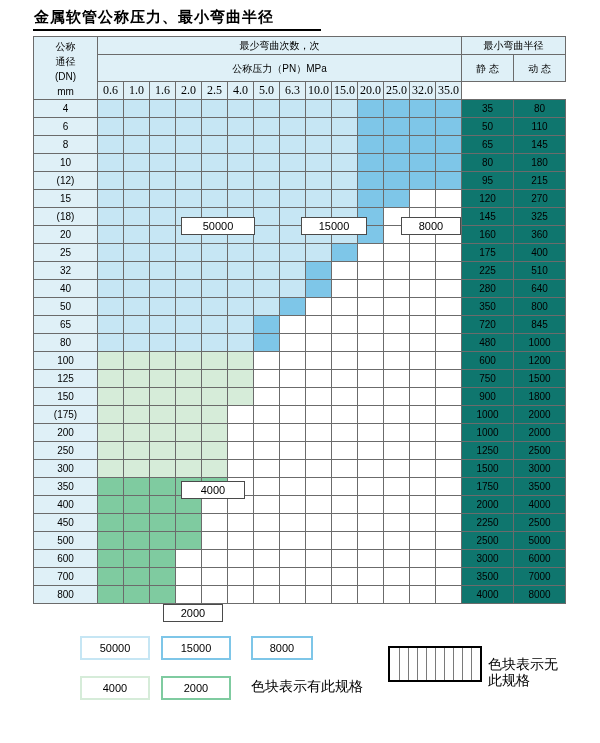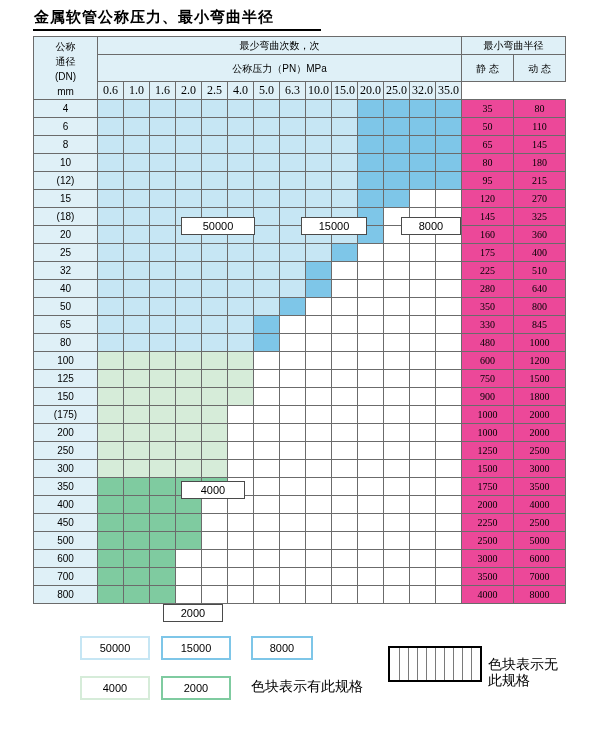--- a/index.html
+++ b/index.html
@@ -36,21 +36,21 @@
     text-align:center;
     vertical-align:middle;
     font-weight:normal;
     height:17px;
     line-height:17px;
     overflow:hidden;
   }
   .hdr{background:#dff0f7;}
   .hdrtall{height:22px;line-height:22px;}
   .dncell{background:#dff0f7;font-size:10px;}
-  .radcell{background:#ec4899;font-size:10px;font-family:Liberation Serif, serif;}
+  .radcell{background:#0f766e;font-size:10px;}
   .pn{font-size:12px;font-family:Liberation Serif, serif;}
   
   .c-blue{background:#7ec6e8;}
   .c-lblue{background:#c6e6f4;}
   .c-green{background:#7fcba0;}
   .c-lgreen{background:#d6ecd9;}
   .c-none{background:#ffffff;}
   
   .olabel{
     position:absolute;
@@ -368,21 +368,21 @@
           <td class="c-lblue"></td>
           <td class="c-lblue"></td>
           <td class="c-blue"></td>
           <td class="c-none"></td>
           <td class="c-none"></td>
           <td class="c-none"></td>
           <td class="c-none"></td>
           <td class="c-none"></td>
           <td class="c-none"></td>
           <td class="c-none"></td>
-          <td class="radcell">330</td>
+          <td class="radcell">720</td>
           <td class="radcell">845</td>
         </tr>
         <tr>
           <td class="dncell">80</td>
           <td class="c-lblue"></td>
           <td class="c-lblue"></td>
           <td class="c-lblue"></td>
           <td class="c-lblue"></td>
           <td class="c-lblue"></td>
           <td class="c-lblue"></td>

